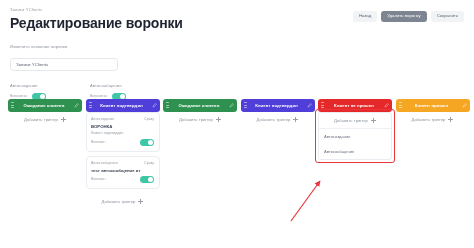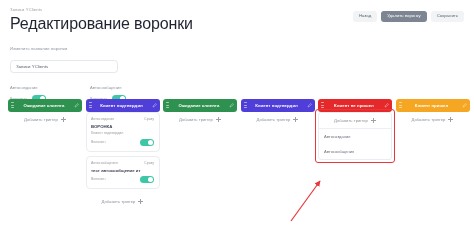--- a/index.html
+++ b/index.html
@@ -29,22 +29,22 @@
   }
   .titleblock { padding-left: 2px; }
   .breadcrumb {
     font-size: 4.2px;
     color: #9aa0a6;
     letter-spacing: .1px;
     line-height: 1.3;
     margin-bottom: 3px;
   }
   .page-title {
-    font-size: 16px;
-    font-weight: normal;
+    font-size: 14px;
+    font-weight: bold;
     color: #1f2430;
     letter-spacing: -.15px;
     line-height: 1.15;
   }
 
   .actions {
     display: flex;
     gap: 4px;
     align-items: center;
     padding-top: 4px;

